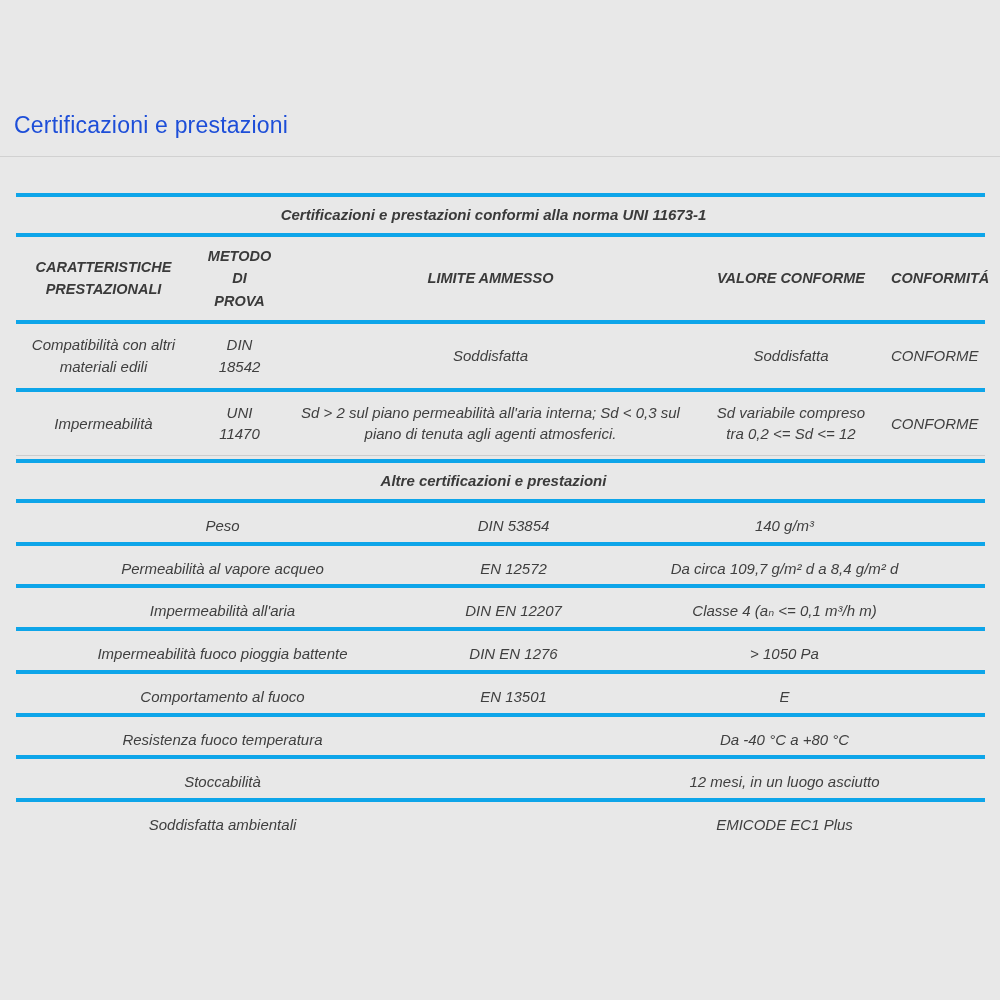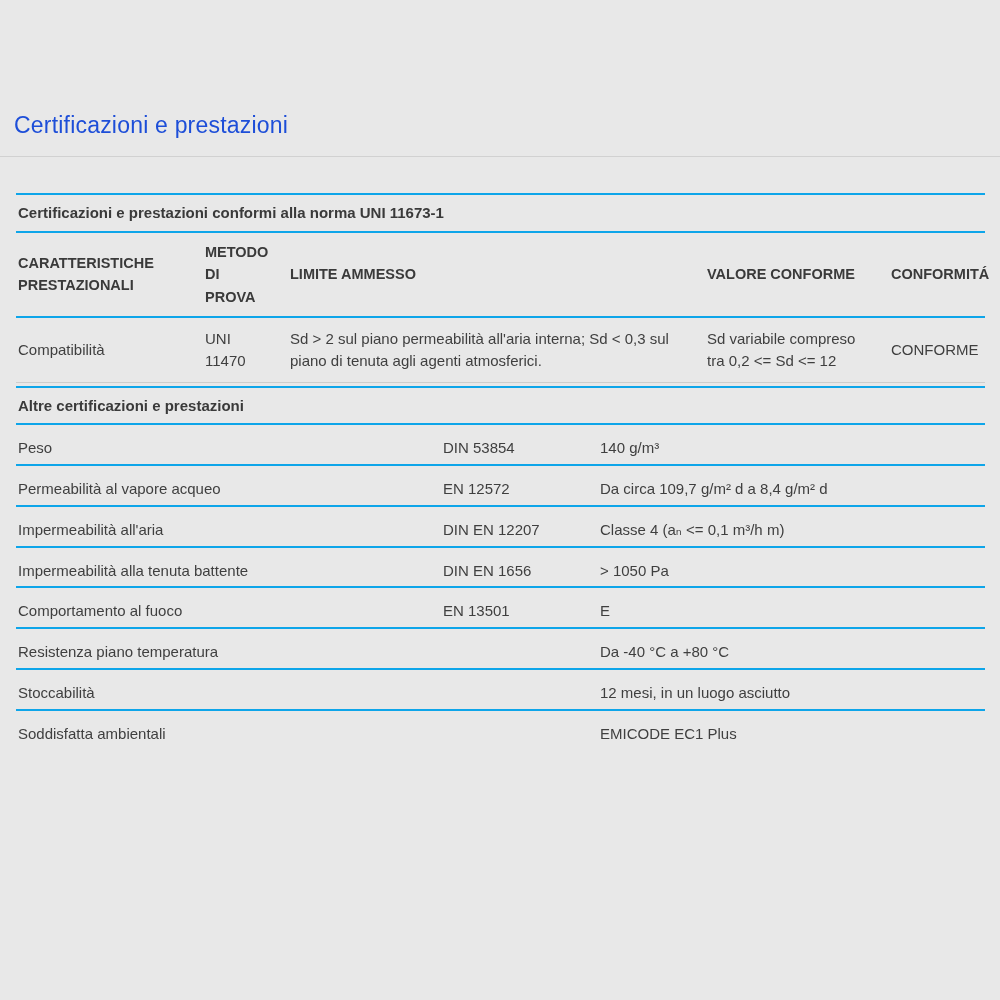--- a/index.html
+++ b/index.html
@@ -32,26 +32,27 @@
   }
   table.spec-table {
     width: 969px;
     border-collapse: collapse;
     table-layout: fixed;
     font-size: 15px;
     color: #3f3f3f;
   }
   table.spec-table th,
   table.spec-table td {
-    text-align: left;
+    text-align: center;
     vertical-align: middle;
-    border-top: 2px solid #0ea5e9;
+    border-top: 4px solid #0ea5e9;
     padding: 10px 16px 10px 0;
     line-height: 1.45;
     font-weight: normal;
+    font-style: italic;
   }
   table.spec-table th:first-child,
   table.spec-table td:first-child {
     padding-left: 2px;
   }
   tr.section-row th {
     font-weight: bold;
     color: #3a3a3a;
     padding-top: 7px;
     padding-bottom: 7px;
@@ -98,21 +99,28 @@
       <tr class="cols-row">
         <th>CARATTERISTICHE PRESTAZIONALI</th>
         <th>METODO DI PROVA</th>
         <th>LIMITE AMMESSO</th>
         <th>VALORE CONFORME</th>
         <th class="col-conformita">CONFORMITÁ</th>
       </tr>
     </thead>
     <tbody>
       <tr>
-        <td>Compatibilità</td>
+        <td>Compatibilità con altri materiali edili</td>
+        <td>DIN 18542</td>
+        <td>Soddisfatta</td>
+        <td>Soddisfatta</td>
+        <td>CONFORME</td>
+      </tr>
+      <tr>
+        <td>Impermeabilità</td>
         <td>UNI 11470</td>
         <td>Sd &gt; 2 sul piano permeabilità all'aria interna; Sd &lt; 0,3 sul piano di tenuta agli agenti atmosferici.</td>
         <td>Sd variabile compreso tra 0,2 &lt;= Sd &lt;= 12</td>
         <td>CONFORME</td>
       </tr>
     </tbody>
   </table>
 
   <table class="spec-table table2">
     <colgroup>
@@ -135,31 +143,31 @@
         <td>Permeabilità al vapore acqueo</td>
         <td>EN 12572</td>
         <td>Da circa 109,7 g/m² d a 8,4 g/m² d</td>
       </tr>
       <tr>
         <td>Impermeabilità all'aria</td>
         <td>DIN EN 12207</td>
         <td>Classe 4 (aₙ &lt;= 0,1 m³/h m)</td>
       </tr>
       <tr>
-        <td>Impermeabilità alla tenuta battente</td>
-        <td>DIN EN 1656</td>
+        <td>Impermeabilità fuoco pioggia battente</td>
+        <td>DIN EN 1276</td>
         <td>&gt; 1050 Pa</td>
       </tr>
       <tr>
         <td>Comportamento al fuoco</td>
         <td>EN 13501</td>
         <td>E</td>
       </tr>
       <tr>
-        <td>Resistenza piano temperatura</td>
+        <td>Resistenza fuoco temperatura</td>
         <td></td>
         <td>Da -40 °C a +80 °C</td>
       </tr>
       <tr>
         <td>Stoccabilità</td>
         <td></td>
         <td>12 mesi, in un luogo asciutto</td>
       </tr>
       <tr>
         <td>Soddisfatta ambientali</td>

